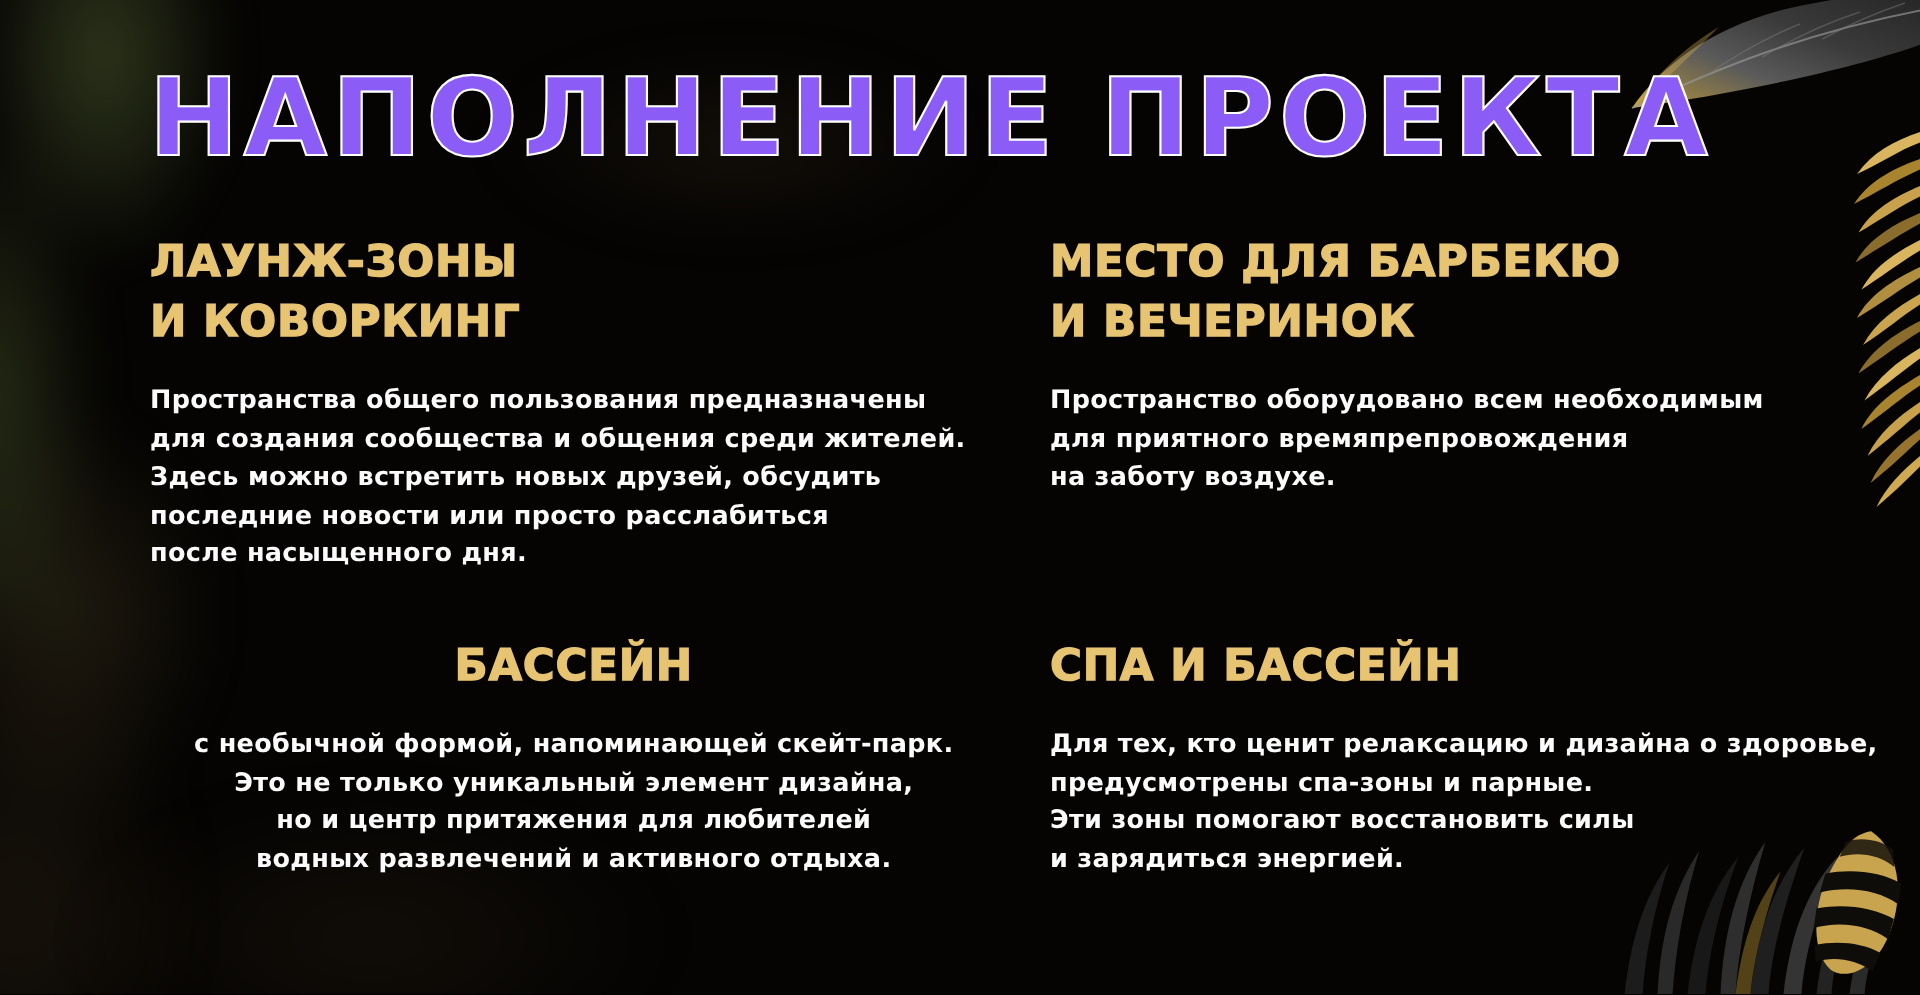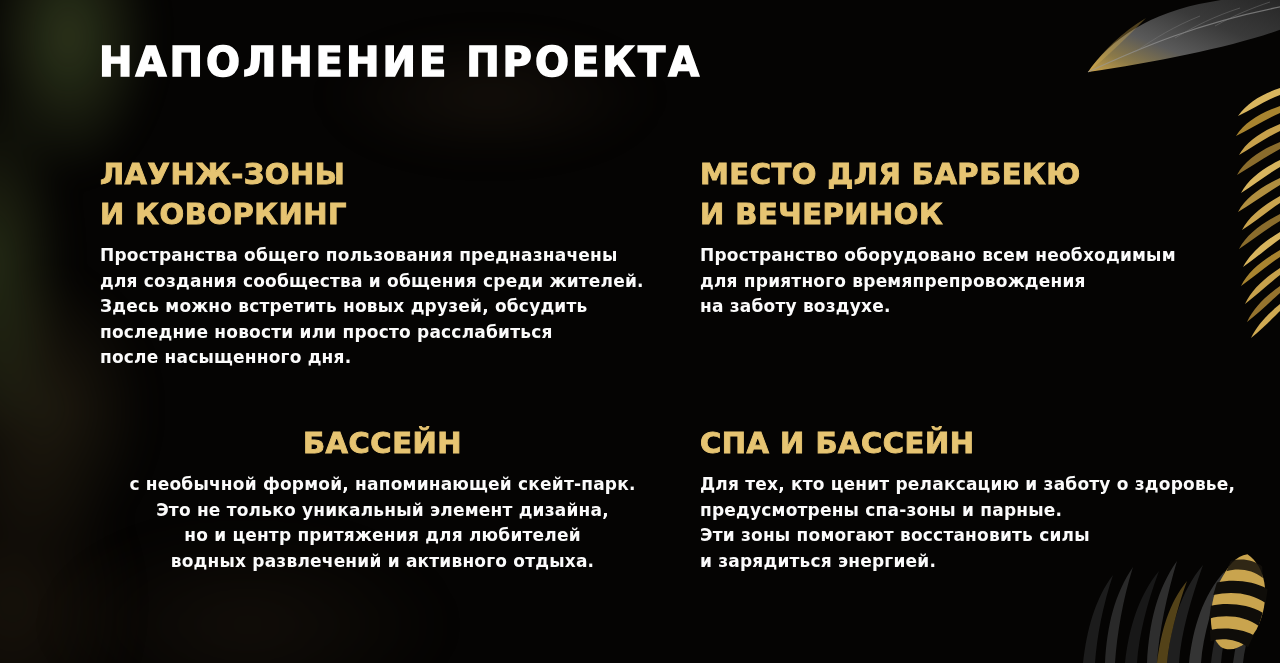--- a/index.html
+++ b/index.html
@@ -27,32 +27,32 @@
   .smoke-bottom-left {
     left:-40px; bottom:-90px; width:720px; height:320px;
     background:radial-gradient(ellipse 280px 140px at 40% 60%, rgba(85,65,40,0.16), transparent 72%);
     filter:blur(18px);
   }
   .leaf-top-right { right:0; top:0; }
   .palm-right { right:0; top:86px; }
   .foliage-bottom-right { right:0; bottom:0; }
   .title {
     position:absolute; left:99px; top:42px; z-index:2;
-    font-size:40px; line-height:1; font-weight:bold; color:#ffffff;
+    font-size:72px; line-height:1; font-weight:bold; color:#8b5cf6;
     letter-spacing:3px; white-space:nowrap;
     -webkit-text-stroke:1.4px #ffffff;
   }
   .card { position:absolute; width:565px; z-index:2; }
   .card h2 {
     font-size:29px; line-height:40px; font-weight:bold;
     color:#e6c472; letter-spacing:0.5px; white-space:pre-line;
     -webkit-text-stroke:0.9px #e6c472;
   }
   .card p {
-    margin-top:9px; font-size:17px; line-height:25.5px; font-weight:bold;
+    margin-top:21px; font-size:17px; line-height:25.5px; font-weight:bold;
     color:#fbfbfb; letter-spacing:0.2px; white-space:pre-line;
   }
   .pos-tl { left:100px; top:154px; }
   .pos-tr { left:700px; top:154px; }
   .pos-bl { left:100px; top:423px;text-align:center; }
   .pos-br { left:700px; top:423px; }
 </style>
 </head>
 <body>
 
@@ -138,19 +138,19 @@
   <section class="card pos-bl">
     <h2>БАССЕЙН</h2>
     <p>с необычной формой, напоминающей скейт-парк.
 Это не только уникальный элемент дизайна,
 но и центр притяжения для любителей
 водных развлечений и активного отдыха.</p>
   </section>
 
   <section class="card pos-br">
     <h2>СПА И БАССЕЙН</h2>
-    <p>Для тех, кто ценит релаксацию и заботу о здоровье,
+    <p>Для тех, кто ценит релаксацию и дизайна о здоровье,
 предусмотрены спа-зоны и парные.
 Эти зоны помогают восстановить силы
 и зарядиться энергией.</p>
   </section>
 
 </div>
 
 </body></html>

